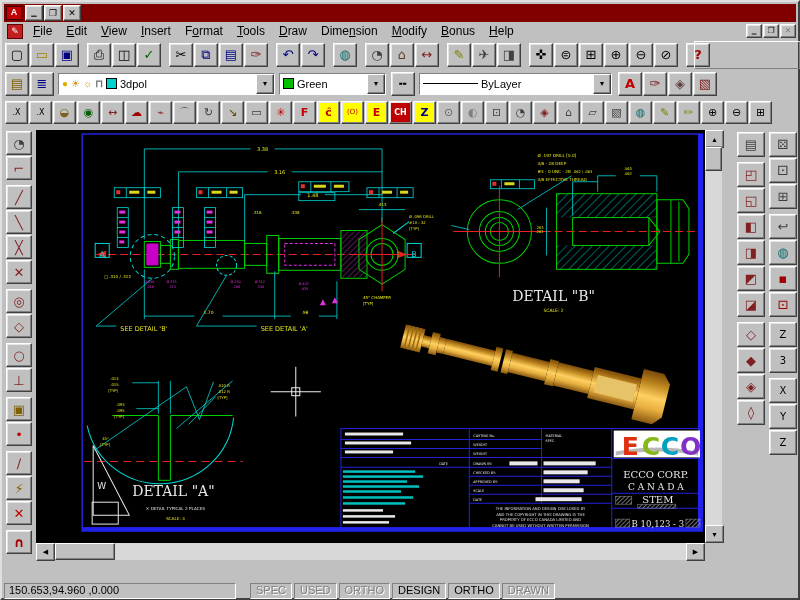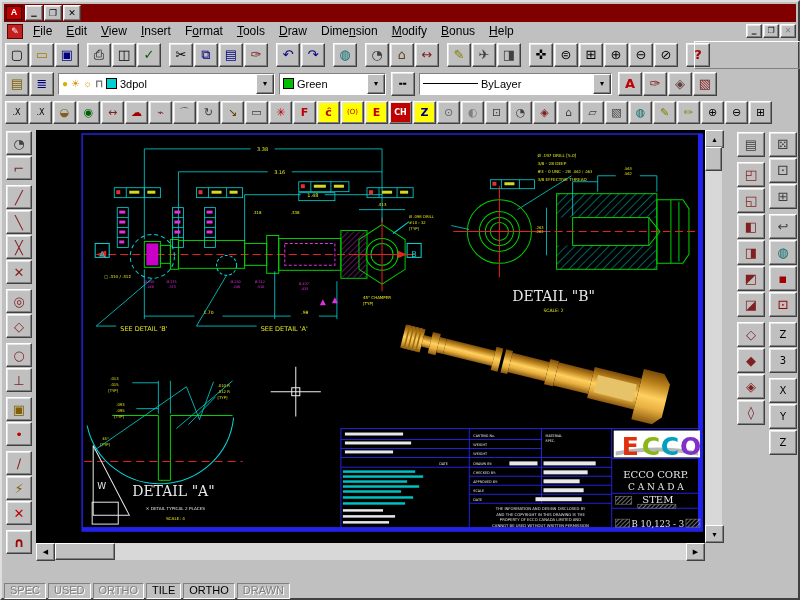--- a/index.html
+++ b/index.html
@@ -868,23 +868,24 @@
       <div class="tb-btn">
         <span class="g" style="font-size: 10px;">Y</span>
       </div>
       <div class="tb-btn">
         <span class="g" style="font-size: 10px;">Z</span>
       </div>
     </div>
 
 
   <div id="statusbar">
+    <div class="coords">150.653,94.960 ,0.000</div>
     <div class="toggles">
         <div class="toggle off">SPEC</div>
         <div class="toggle off">USED</div>
         <div class="toggle off">ORTHO</div>
-        <div class="toggle on">TILE</div>
+        <div class="toggle on">DESIGN</div>
         <div class="toggle on">ORTHO</div>
         <div class="toggle off">DRAWN</div>
       </div>
   </div>
 
 </div>
 
 </body></html>

